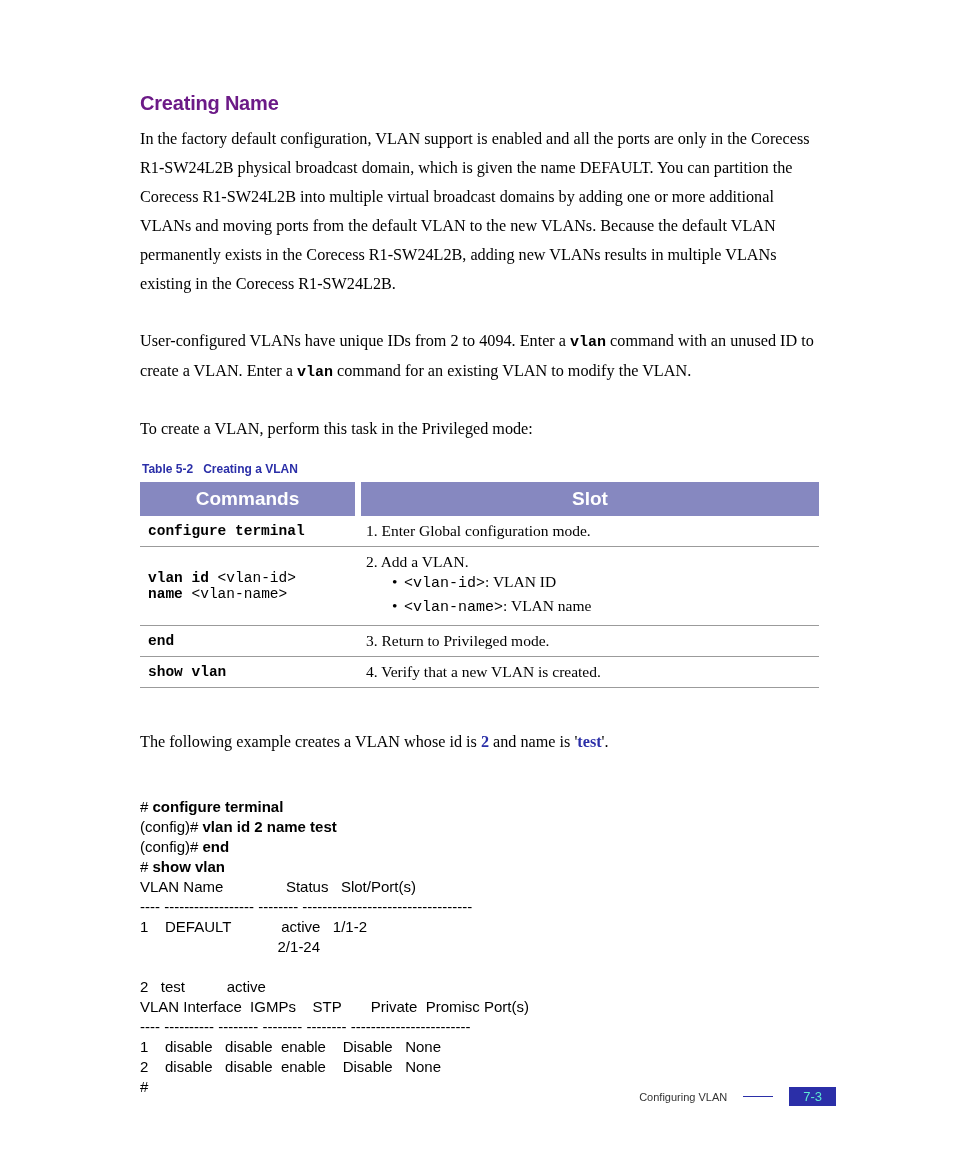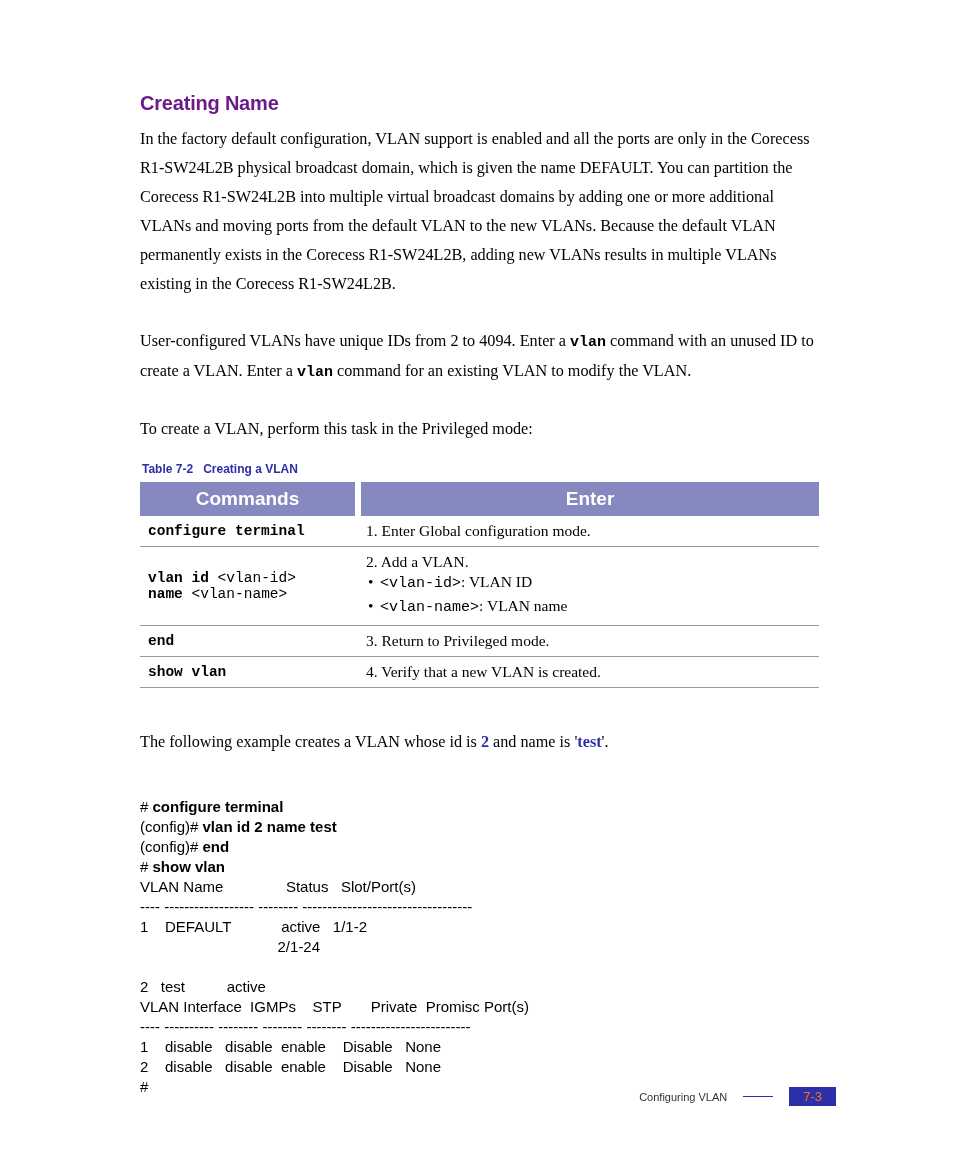--- a/index.html
+++ b/index.html
@@ -61,21 +61,21 @@
   }
   table.cmd td:first-child {
     font-family: "Courier New", Courier, monospace;
     font-weight: bold;
     font-size: 14.5px;
   }
   table.cmd td:first-child .param {
     font-weight: normal;
   }
   table.cmd td .sub { margin: 0; padding-left: 14px; }
-  table.cmd td .sub li { list-style: none; position: relative; line-height: 22px; }
+  table.cmd td .sub li { list-style: none; position: relative; line-height: 22px; margin-left: 24px; }
   table.cmd td .sub li::before { content: "•"; position: absolute; left: -12px; }
   .mono-inline {
     font-family: "Courier New", Courier, monospace;
     font-size: 15px;
   }
   .bold-inline { font-weight: 700; }
   .blue-bold { color: #2b2fa8; font-weight: 700; }
   .term {
     font-family: Liberation Sans, sans-serif;
     font-size: 15px;
@@ -97,48 +97,48 @@
     font-size: 11px;
     color: #333;
   }
   .footer .line {
     width: 30px;
     height: 0;
     border-top: 1px solid #2b2fa8;
   }
   .footer .box {
     background: #2b2fa8;
-    color: #f97316;
+    color: #5eead4;
     font-size: 13px;
     padding: 2px 14px;
   }
 </style>
 </head>
 <body>
 
 <div class="page">
   <h2>Creating Name</h2>
 
   <p>In the factory default configuration, VLAN support is enabled and all the ports are only in the Corecess R1-SW24L2B physical broadcast domain, which is given the name DEFAULT. You can partition the Corecess R1-SW24L2B into multiple virtual broadcast domains by adding one or more additional VLANs and moving ports from the default VLAN to the new VLANs. Because the default VLAN permanently exists in the Corecess R1-SW24L2B, adding new VLANs results in multiple VLANs existing in the Corecess R1-SW24L2B.</p>
 
   <p>
     <span>User-configured VLANs have unique IDs from 2 to 4094. Enter a </span><span class="mono-inline bold-inline">vlan</span><span> command with an unused ID to create a VLAN. Enter a </span><span class="mono-inline bold-inline">vlan</span><span> command for an existing VLAN to modify the VLAN.</span>
   </p>
 
   <p style="margin-bottom:18px;">To create a VLAN, perform this task in the Privileged mode:</p>
 
   <div class="tbl-caption">
-    <span class="num">Table 7-2</span><span>Creating a VLAN</span>
+    <span class="num">Table 5-2</span><span>Creating a VLAN</span>
   </div>
 
   <table class="cmd">
     <thead>
       <tr>
         <th>Commands</th>
-        <th>Enter</th>
+        <th>Slot</th>
       </tr>
     </thead>
     <tbody>
       <tr>
         <td><span>configure terminal</span></td>
         <td>1. Enter Global configuration mode.</td>
       </tr>
       <tr>
         <td>
           <span>vlan id</span><span class="param"> &lt;vlan-id&gt;</span><br>

